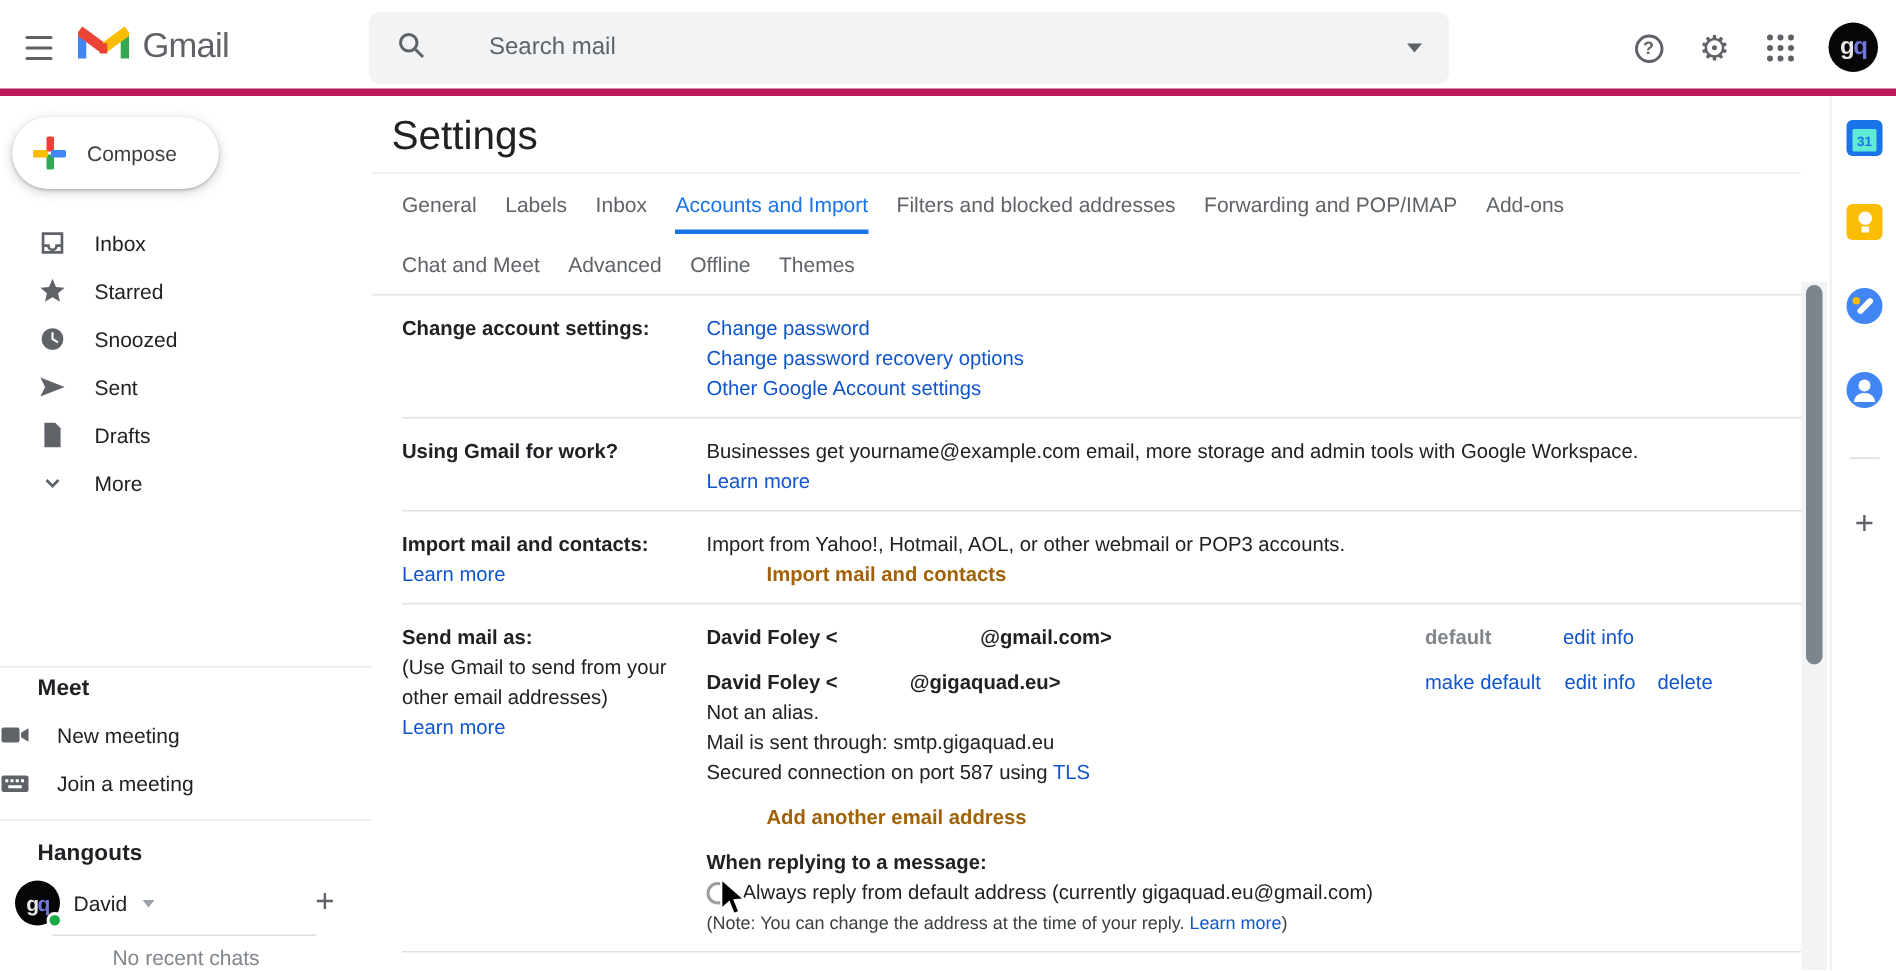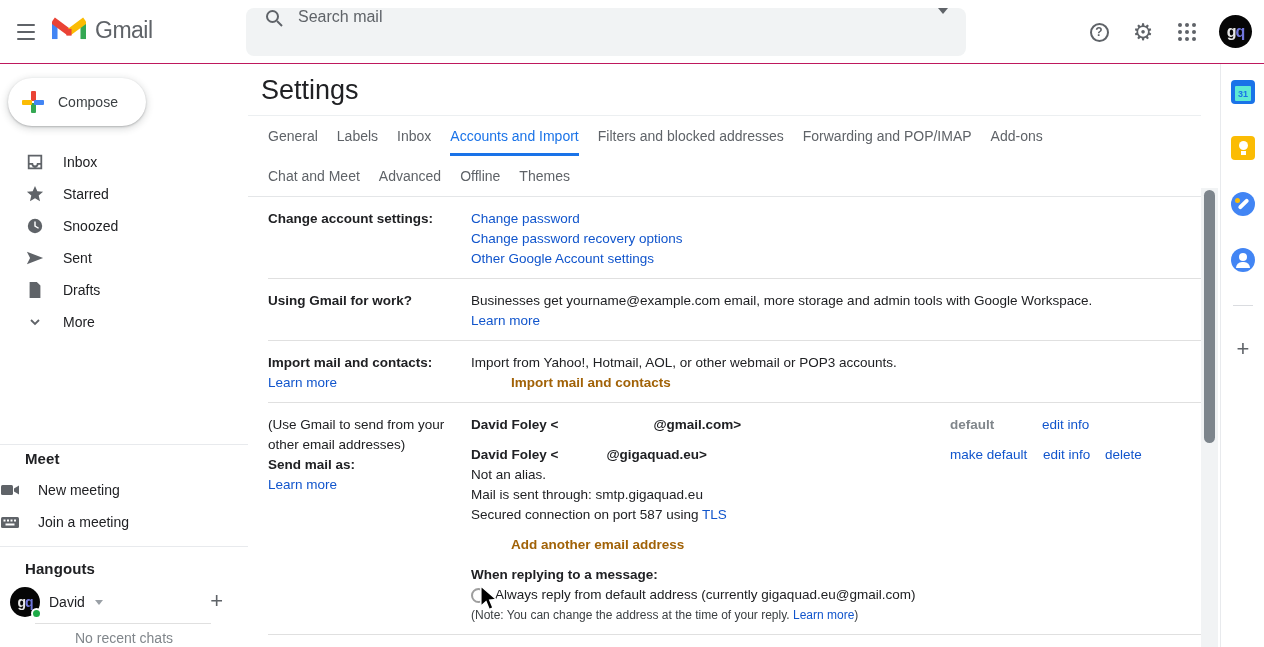--- a/index.html
+++ b/index.html
@@ -1,25 +1,25 @@
 <!DOCTYPE html>
 <html><head>
 <meta charset="utf-8">
 <style>
   * { margin:0; padding:0; box-sizing:border-box; }
   html,body { width:1264px; height:647px; overflow:hidden; }
   body { position:relative; background:#fff; font-family:"Liberation Sans", sans-serif; color:#202124; }
 
   
-  .topbar { position:absolute; left:0; top:0; width:1264px; height:64px; background:#fff; border-bottom:1px solid #be185d; z-index:10; }
+  .topbar { position:absolute; left:0; top:0; width:1264px; height:64px; background:#fff; border-bottom:5px solid #be185d; z-index:10; }
   .burger { position:absolute; left:15px; top:22px; width:22px; height:20px; padding:2px; cursor:pointer; display:flex; flex-direction:column; justify-content:space-between; }
   .burger span { display:block; height:2px; background:#5f6368; border-radius:1px; }
   .logo { position:absolute; left:52px; top:15px; display:flex; align-items:center; gap:9px; }
   .logo-text { font-size:23px; color:#5f6368; letter-spacing:-0.5px; }
-  .search { position:absolute; left:246px; top:8px; width:720px; height:48px; background:#f1f3f4; border-radius:8px; display:flex; align-items:flex-start; padding:0 18px; }
+  .search { position:absolute; left:246px; top:8px; width:720px; height:48px; background:#f1f3f4; border-radius:8px; display:flex; align-items:center; padding:0 18px;gap:28px; }
   .search input { flex:1; border:0; background:transparent; outline:none; font-size:16px; color:#202124; margin-left:14px; font-family:"Liberation Sans",sans-serif; }
   .search input::placeholder { color:#5f6368; }
   .caret { width:0; height:0; border-left:5px solid transparent; border-right:5px solid transparent; border-top:6px solid #5f6368; cursor:pointer; }
   .tb-ic { position:absolute; top:20px; width:24px; height:24px; display:flex; align-items:center; justify-content:center; cursor:pointer; color:#5f6368; }
   .help-ic { left:1087px; }
   .help-circ { width:19px; height:19px; border:2px solid #5f6368; border-radius:50%; display:flex; align-items:center; justify-content:center; font-size:12px; font-weight:700; color:#5f6368; }
   .gear-ic { left:1131px; font-size:23px; line-height:24px; }
   .apps-ic { left:1175px; }
   .dots { display:grid; grid-template-columns:repeat(3,4px); grid-template-rows:repeat(3,4px); gap:3px; }
   .dots i { width:4px; height:4px; border-radius:50%; background:#5f6368; }
@@ -314,22 +314,22 @@
         <div><a class="lnk">Learn more</a></div>
       </div>
       <div class="vcol">
         <div>Import from Yahoo!, Hotmail, AOL, or other webmail or POP3 accounts.</div>
         <div><a class="lnk-b">Import mail and contacts</a></div>
       </div>
     </div>
 
     <div class="srow" style="border-bottom:1px solid #e0e0e0;">
       <div class="lcol">
+        <div><span class="b">Send mail as:</span></div>
         <div>(Use Gmail to send from your other email addresses)</div>
-        <div><span class="b">Send mail as:</span></div>
         <div><a class="lnk">Learn more</a></div>
       </div>
       <div class="vcol">
 
         <div class="acc-line">
           <span>David Foley &lt;</span><span class="gap1"></span><span>@gmail.com&gt;</span>
           <span class="act a-default">default</span>
           <a class="act a-edit1 lnk">edit info</a>
         </div>
         <div class="sp10"></div>

